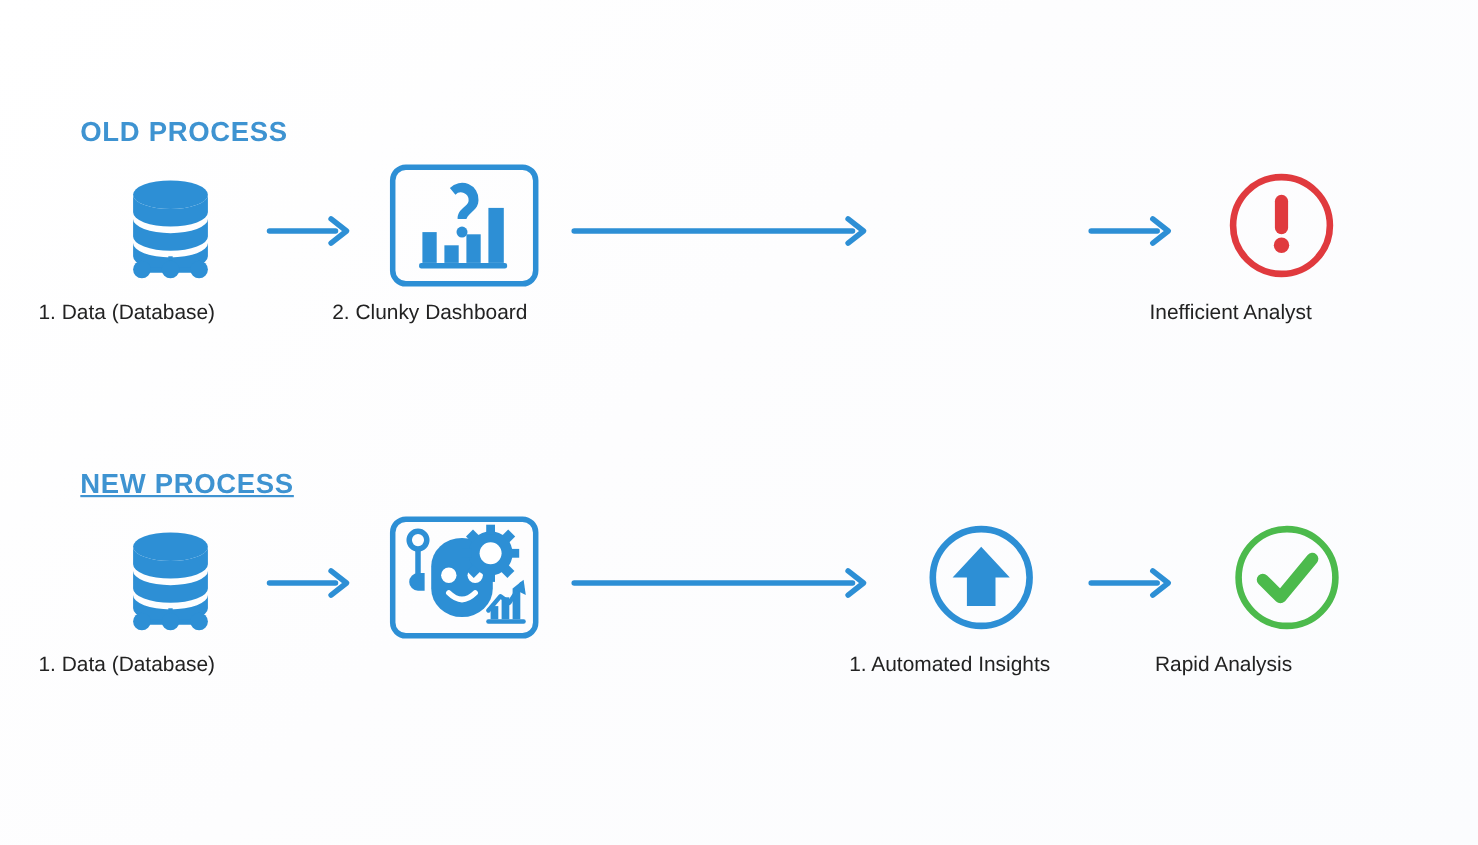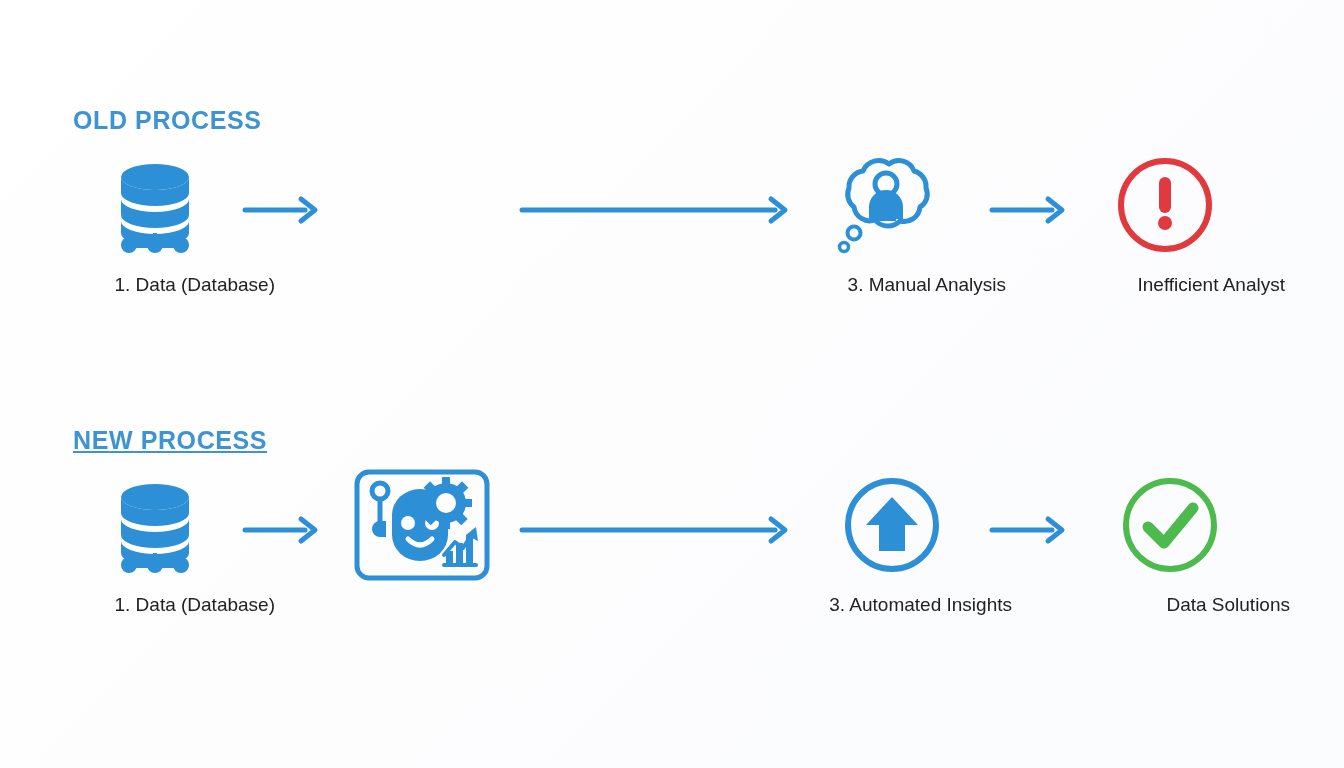--- a/index.html
+++ b/index.html
@@ -25,21 +25,21 @@
   }
   #old-title { left: 73px; top: 106px; }
   #new-title { left: 73px; top: 426px; text-decoration: underline; }
 
   .row { position: absolute; left: 0; width: 1344px; height: 180px; }
   #old-row { top: 150px; }
   #new-row { top: 470px; }
 
   .node {
     position: absolute;
-    text-align: right;
+    text-align: left;
   }
   .node .icon-wrap {
     height: 110px;
     display: flex;
     align-items: center;
     justify-content: center;
   }
   .node .node-label {
     margin-top: 14px;
     font-size: 19px;
@@ -100,43 +100,45 @@
       <div class="node-label">1. Data (Database)</div>
     </div>
 
     <div class="arrow" id="arrow-o1">
       <svg width="82" height="28" viewBox="0 0 82 28">
         <line x1="2" y1="14" x2="62" y2="14" stroke="#2d8fd5" stroke-width="5" stroke-linecap="round"></line>
         <polyline points="58,3 72,14 58,25" fill="none" stroke="#2d8fd5" stroke-width="5" stroke-linecap="round" stroke-linejoin="round"></polyline>
       </svg>
     </div>
 
+    <div class="node" id="node-dash">
+      <div class="icon-wrap">
+        <svg width="136" height="112" viewBox="0 0 136 112">
+          <rect x="3" y="3" width="130" height="106" rx="12" ry="12" fill="none" stroke="#2d8fd5" stroke-width="5"></rect>
+          <g fill="#2d8fd5">
+            <path d="M55 22 a15 15 0 0 1 26 11 c0 9 -9 11 -11 17 l-8 0 c0 -10 10 -11 10 -17 a7 7 0 0 0 -12 -5 z"></path>
+            <circle cx="66" cy="62" r="5"></circle>
+            <rect x="30" y="62" width="13" height="28"></rect>
+            <rect x="50" y="74" width="13" height="16"></rect>
+            <rect x="70" y="64" width="13" height="26"></rect>
+            <rect x="90" y="40" width="14" height="50"></rect>
+            <rect x="27" y="90" width="80" height="5" rx="2"></rect>
+          </g>
+        </svg>
+      </div>
+      <div class="node-label">2. Clunky Dashboard</div>
+    </div>
 
     <div class="arrow" id="arrow-o2">
       <svg width="275" height="28" viewBox="0 0 275 28">
         <line x1="2" y1="14" x2="255" y2="14" stroke="#2d8fd5" stroke-width="5" stroke-linecap="round"></line>
         <polyline points="251,3 265,14 251,25" fill="none" stroke="#2d8fd5" stroke-width="5" stroke-linecap="round" stroke-linejoin="round"></polyline>
       </svg>
     </div>
 
-    <div class="node" id="node-manual">
-      <div class="icon-wrap">
-        <svg width="110" height="108" viewBox="0 0 110 108">
-          <path d="M32 20 a17 17 0 0 1 26 -7 a16 16 0 0 1 25 7 a16 16 0 0 1 12 17
-                   a15 15 0 0 1 -6 19 a16 16 0 0 1 -20 14 a17 17 0 0 1 -25 -1
-                   a16 16 0 0 1 -21 -13 a16 16 0 0 1 -5 -19 a16 16 0 0 1 14 -17 z" fill="none" stroke="#2d8fd5" stroke-width="5" stroke-linejoin="round"></path>
-          <circle cx="23" cy="82" r="6.5" fill="none" stroke="#2d8fd5" stroke-width="4"></circle>
-          <circle cx="13" cy="96" r="4.5" fill="none" stroke="#2d8fd5" stroke-width="3.5"></circle>
-          <circle cx="55" cy="33" r="11" fill="none" stroke="#2d8fd5" stroke-width="5"></circle>
-          <path d="M38 68 v-12 a17 17 0 0 1 34 0 v12 h-7 v-14 h-3 v14 h-14 v-14 h-3 v14 z" fill="#2d8fd5"></path>
-          <rect x="45" y="48" width="20" height="22" fill="#2d8fd5"></rect>
-        </svg>
-      </div>
-      <div class="node-label">3. Manual Analysis</div>
-    </div>
 
     <div class="arrow" id="arrow-o3">
       <svg width="82" height="28" viewBox="0 0 82 28">
         <line x1="2" y1="14" x2="62" y2="14" stroke="#2d8fd5" stroke-width="5" stroke-linecap="round"></line>
         <polyline points="58,3 72,14 58,25" fill="none" stroke="#2d8fd5" stroke-width="5" stroke-linecap="round" stroke-linejoin="round"></polyline>
       </svg>
     </div>
 
     <div class="node" id="node-ineff">
       <div class="icon-wrap">
@@ -233,34 +235,34 @@
       </svg>
     </div>
 
     <div class="node" id="node-auto">
       <div class="icon-wrap">
         <svg width="100" height="100" viewBox="0 0 100 100">
           <circle cx="50" cy="50" r="44" fill="none" stroke="#2d8fd5" stroke-width="6"></circle>
           <path d="M50 22 L76 50 H63 V76 H37 V50 H24 Z" fill="#2d8fd5"></path>
         </svg>
       </div>
-      <div class="node-label">3. Automated Insights</div>
+      <div class="node-label">1. Automated Insights</div>
     </div>
 
     <div class="arrow" id="arrow-n3">
       <svg width="82" height="28" viewBox="0 0 82 28">
         <line x1="2" y1="14" x2="62" y2="14" stroke="#2d8fd5" stroke-width="5" stroke-linecap="round"></line>
         <polyline points="58,3 72,14 58,25" fill="none" stroke="#2d8fd5" stroke-width="5" stroke-linecap="round" stroke-linejoin="round"></polyline>
       </svg>
     </div>
 
     <div class="node" id="node-rapid">
       <div class="icon-wrap">
         <svg width="100" height="100" viewBox="0 0 100 100">
           <circle cx="50" cy="50" r="44" fill="none" stroke="#4cba4c" stroke-width="6"></circle>
           <polyline points="28,52 44,68 73,33" fill="none" stroke="#4cba4c" stroke-width="11" stroke-linecap="round" stroke-linejoin="round"></polyline>
         </svg>
       </div>
-      <div class="node-label">Data Solutions</div>
+      <div class="node-label">Rapid Analysis</div>
     </div>
   </div>
 
 </div>
 
 </body></html>

